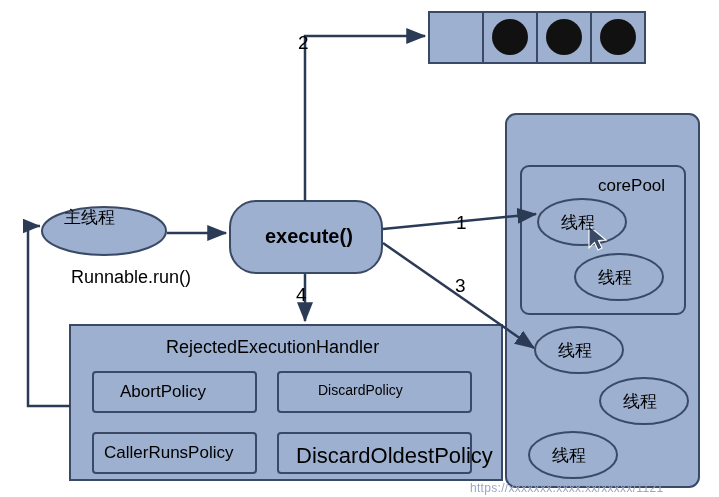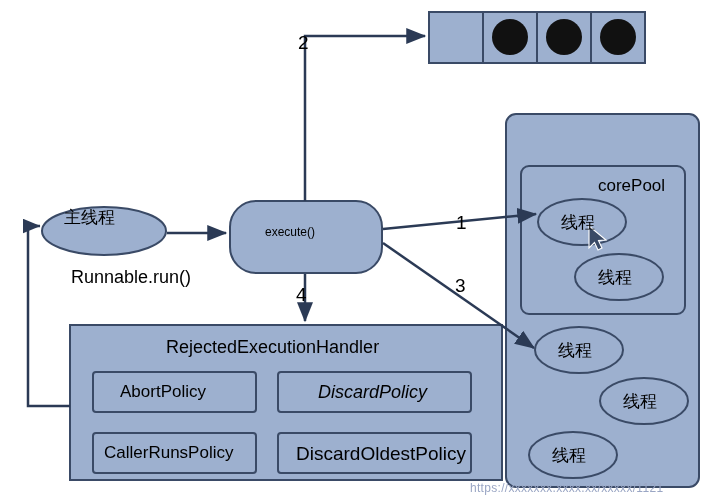--- a/index.html
+++ b/index.html
@@ -106,44 +106,44 @@
 
     <g transform="translate(589,226)">
       <polygon points="0,0 0,22 5.5,16.5 9,24 13,22 9.5,14.5 17,14" fill="#3a4a66" stroke="#ffffff" stroke-width="1.1"></polygon>
     </g>
   </svg>
 
   <div class="lbl" style="left:64px; top:206px; font-size:17px;">主线程</div>
 
   <div class="lbl" style="left:71px; top:267px; font-size:18px;">Runnable.run()</div>
 
-  <div class="lbl" style="left:265px; top:225px; font-size:12px; font-weight:normal;">execute()</div>
+  <div class="lbl" style="left:265px; top:225px; font-size:20px; font-weight:bold;">execute()</div>
 
 
   <div class="lbl" style="left:568px; top:176px; font-size:17px; font-weight:normal;margin-left:30px;">corePool</div>
 
   <div class="lbl" style="left:561px; top:211px; font-size:17px;">线程</div>
 
   <div class="lbl" style="left:598px; top:266px; font-size:17px;">线程</div>
 
   <div class="lbl" style="left:558px; top:339px; font-size:17px;">线程</div>
 
   <div class="lbl" style="left:623px; top:390px; font-size:17px;">线程</div>
 
   <div class="lbl" style="left:552px; top:444px; font-size:17px;">线程</div>
 
   <div class="lbl" style="left:120px; top:382px; font-size:17px;">AbortPolicy</div>
 
   <div class="lbl" style="left:166px; top:337px; font-size:18px;">RejectedExecutionHandler</div>
 
-  <div class="lbl" style="left:318px; top:382px; font-size:18px;font-style:italic;">DiscardPolicy</div>
+  <div class="lbl" style="left:318px; top:382px; font-size:14px;">DiscardPolicy</div>
 
   <div class="lbl" style="left:104px; top:443px; font-size:17px;">CallerRunsPolicy</div>
 
-  <div class="lbl" style="left:296px; top:443px; font-size:19px;">DiscardOldestPolicy</div>
+  <div class="lbl" style="left:296px; top:443px; font-size:22px;">DiscardOldestPolicy</div>
 
   <div class="lbl num" style="left:456px; top:212px;">1</div>
 
   <div class="lbl num" style="left:298px; top:32px;">2</div>
 
   <div class="lbl num" style="left:455px; top:275px;">3</div>
 
   <div class="lbl num" style="left:296px; top:284px;">4</div>
 
   <div class="watermark">https://xxxxxxx.xxxx.xx/xxxxx/1121</div>

